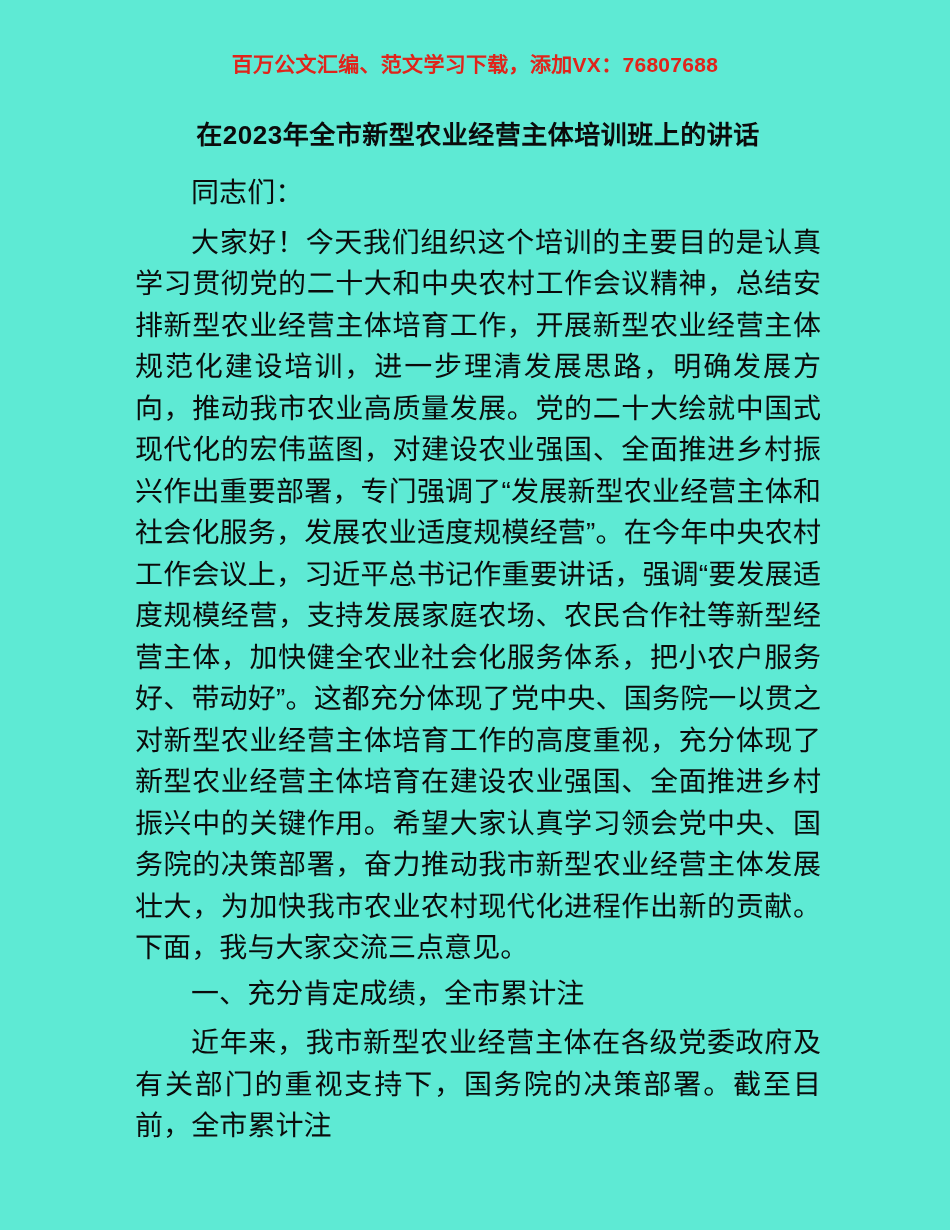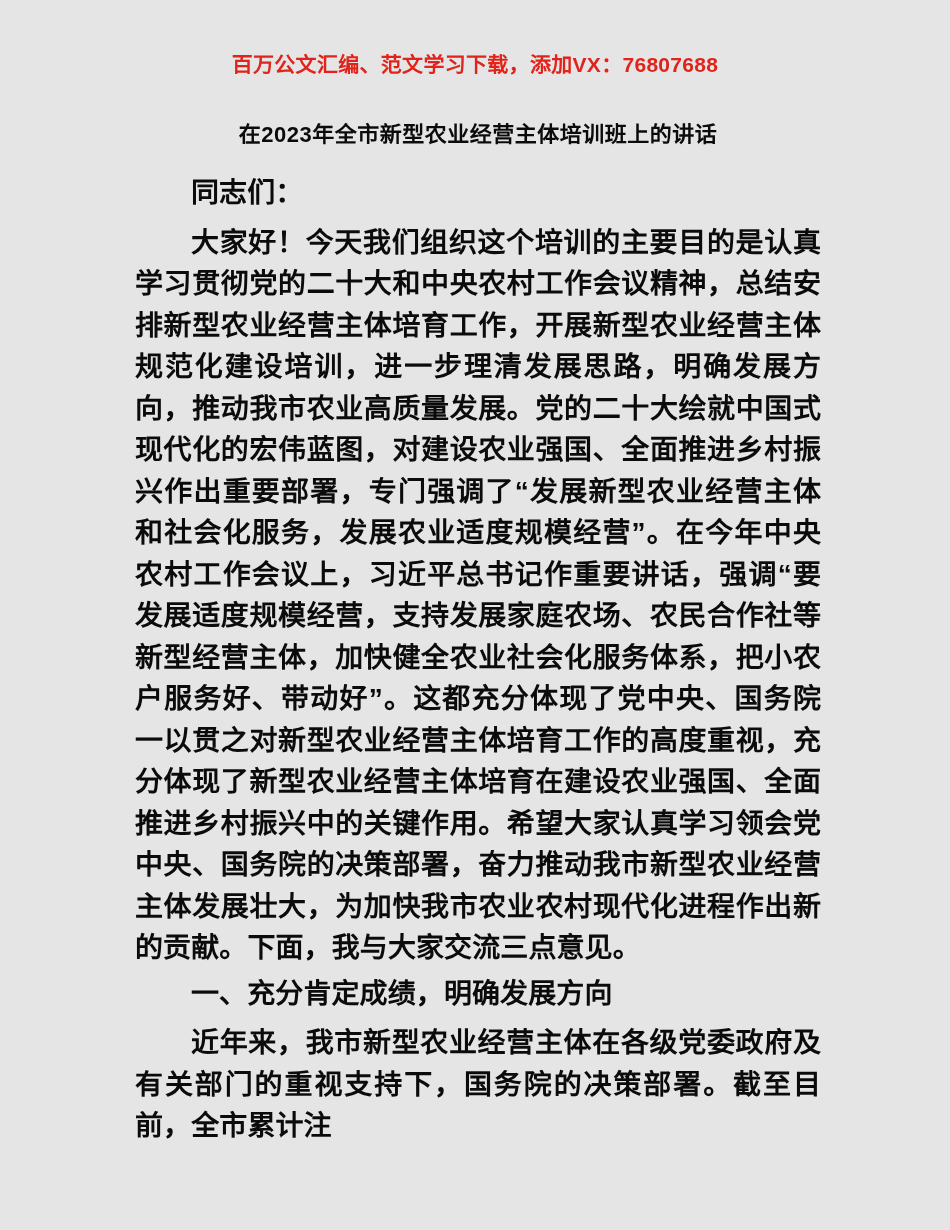--- a/index.html
+++ b/index.html
@@ -6,21 +6,21 @@
   html, body {
     margin: 0;
     padding: 0;
     background: #ffffff;
   }
 
   .page {
     position: relative;
     width: 950px;
     height: 1230px;
-    background: #e5e5e5;
+    background: #5eead4;
     overflow: hidden;
     font-family: "Liberation Sans", "DejaVu Sans", sans-serif;
     box-sizing: border-box;
   }
 
   
   .watermark {
     position: absolute;
     top: 52px;
     left: 0;
@@ -36,39 +36,39 @@
 
   
   .doc-body {
     position: absolute;
     top: 112px;
     left: 135px;
     width: 686px;
   }
 
   .doc-title {
-    font-size: 22px;
+    font-size: 26px;
     font-weight: 700;
     line-height: 46px;
     text-align: center;
     color: #0b0b0b;
     margin: 0 0 14px 0;
     letter-spacing: 0.5px;
   }
 
   .para {
     font-size: 28px;
     line-height: 41.5px;
     color: #0b0b0b;
     margin: 8px 0 1px 0;
     text-align: justify;
     text-justify: inter-ideograph;
     text-indent: 56px;
     letter-spacing: 0.1px;
-    font-weight: 700;
+    font-weight: 400;
   }
 
   .para.greeting {
     margin-bottom: 5px;
   }
 
   .para.section-heading {
     margin-top: 4px;
     margin-bottom: 4px;
   }
@@ -86,19 +86,19 @@
   <div class="watermark">百万公文汇编、范文学习下载，添加VX：76807688</div>
 
   <div class="doc-body">
 
     <h1 class="doc-title">在2023年全市新型农业经营主体培训班上的讲话</h1>
 
     <p class="para greeting">同志们：</p>
 
     <p class="para">大家好！今天我们组织这个培训的主要目的是认真学习贯彻党的二十大和中央农村工作会议精神，总结安排新型农业经营主体培育工作，开展新型农业经营主体规范化建设培训，进一步理清发展思路，明确发展方向，推动我市农业高质量发展。党的二十大绘就中国式现代化的宏伟蓝图，对建设农业强国、全面推进乡村振兴作出重要部署，专门强调了“发展新型农业经营主体和社会化服务，发展农业适度规模经营”。在今年中央农村工作会议上，习近平总书记作重要讲话，强调“要发展适度规模经营，支持发展家庭农场、农民合作社等新型经营主体，加快健全农业社会化服务体系，把小农户服务好、带动好”。这都充分体现了党中央、国务院一以贯之对新型农业经营主体培育工作的高度重视，充分体现了新型农业经营主体培育在建设农业强国、全面推进乡村振兴中的关键作用。希望大家认真学习领会党中央、国务院的决策部署，奋力推动我市新型农业经营主体发展壮大，为加快我市农业农村现代化进程作出新的贡献。下面，我与大家交流三点意见。</p>
 
-    <p class="para section-heading">一、充分肯定成绩，明确发展方向</p>
+    <p class="para section-heading">一、充分肯定成绩，全市累计注</p>
 
     <p class="para tail">近年来，我市新型农业经营主体在各级党委政府及有关部门的重视支持下，国务院的决策部署。截至目前，全市累计注</p>
 
   </div>
 
 </div>
 
 </body></html>

